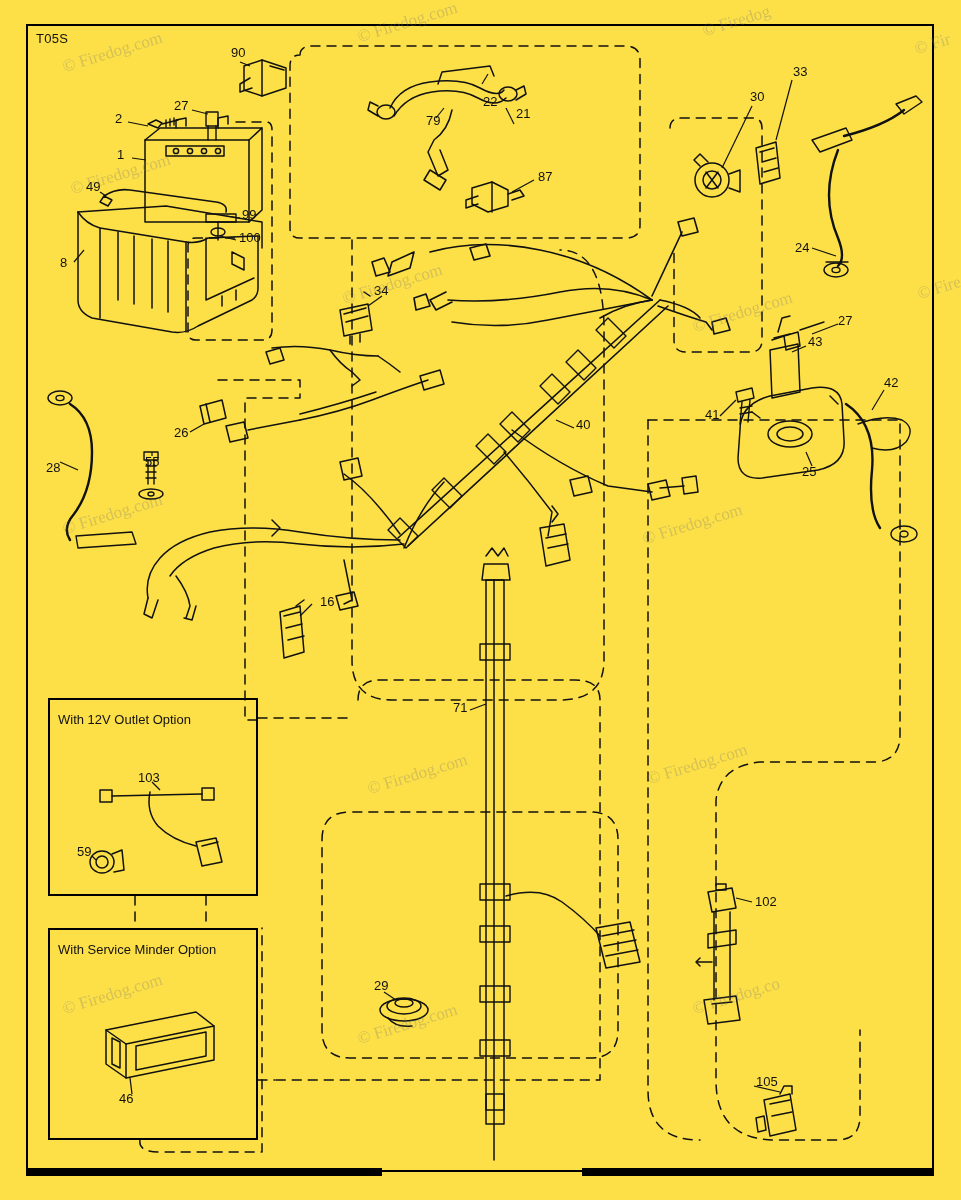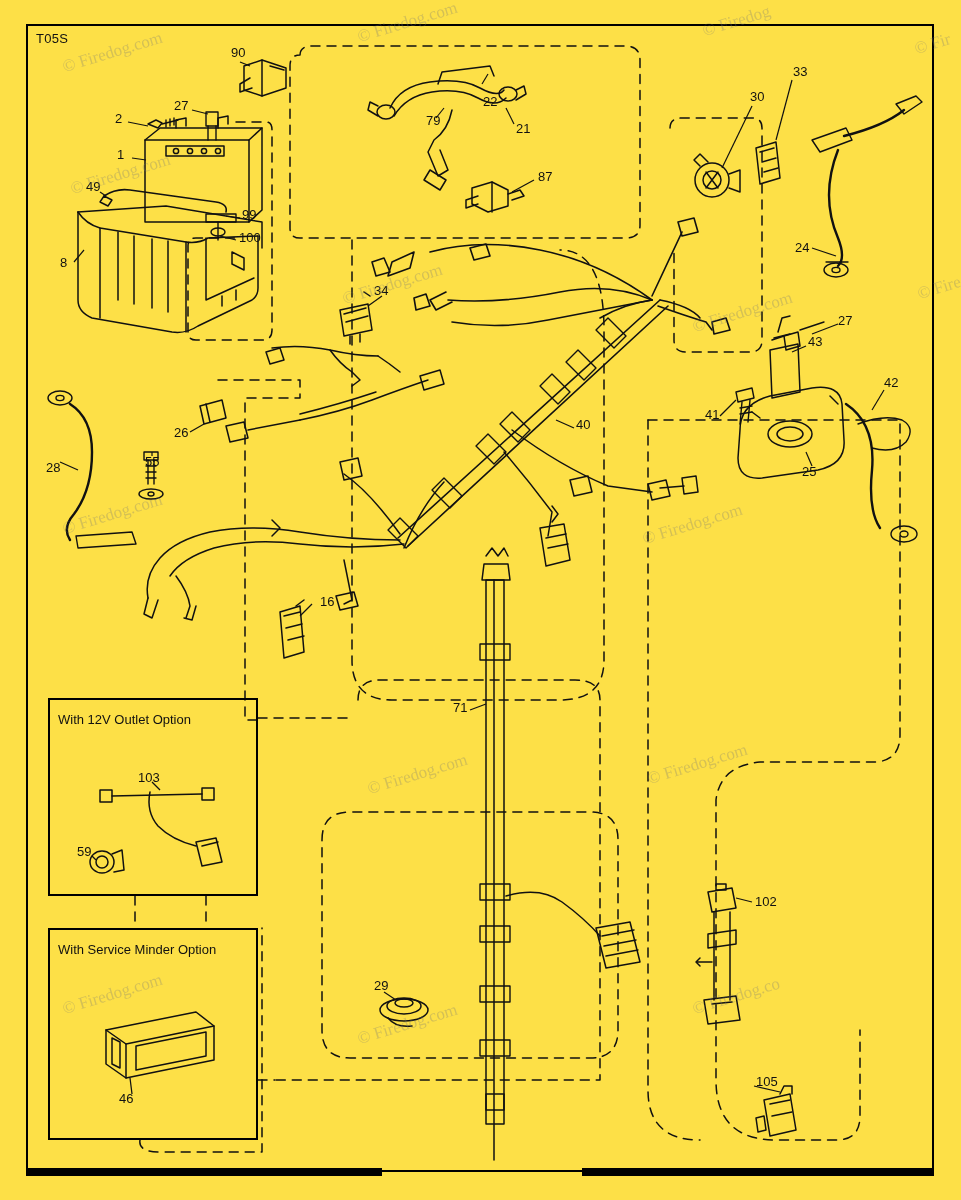--- a/index.html
+++ b/index.html
@@ -394,21 +394,21 @@
   <div class="num" style="left:231px;top:45px;">90</div>
   <div class="num" style="left:115px;top:111px;">2</div>
   <div class="num" style="left:174px;top:98px;">27</div>
   <div class="num" style="left:117px;top:147px;">1</div>
   <div class="num" style="left:86px;top:179px;">49</div>
   <div class="num" style="left:242px;top:207px;">99</div>
   <div class="num" style="left:239px;top:230px;">100</div>
   <div class="num" style="left:60px;top:255px;">8</div>
   <div class="num" style="left:483px;top:58px;margin-top:36px;">22</div>
   <div class="num" style="left:426px;top:113px;">79</div>
-  <div class="num" style="left:516px;top:121px;">21</div>
+  <div class="num" style="left:516px;top:106px;">21</div>
   <div class="num" style="left:538px;top:169px;">87</div>
   <div class="num" style="left:750px;top:89px;">30</div>
   <div class="num" style="left:793px;top:64px;">33</div>
   <div class="num" style="left:795px;top:240px;">24</div>
   <div class="num" style="left:374px;top:283px;">34</div>
   <div class="num" style="left:838px;top:313px;">27</div>
   <div class="num" style="left:808px;top:334px;">43</div>
   <div class="num" style="left:884px;top:375px;">42</div>
   <div class="num" style="left:705px;top:407px;">41</div>
   <div class="num" style="left:802px;top:464px;">25</div>

